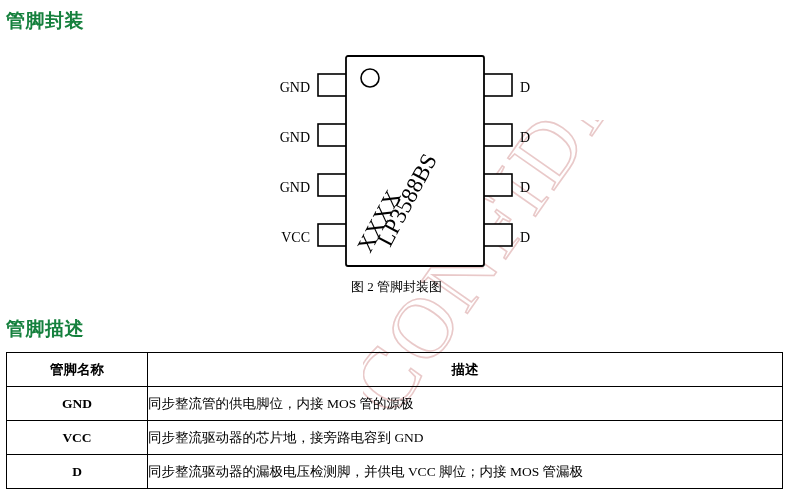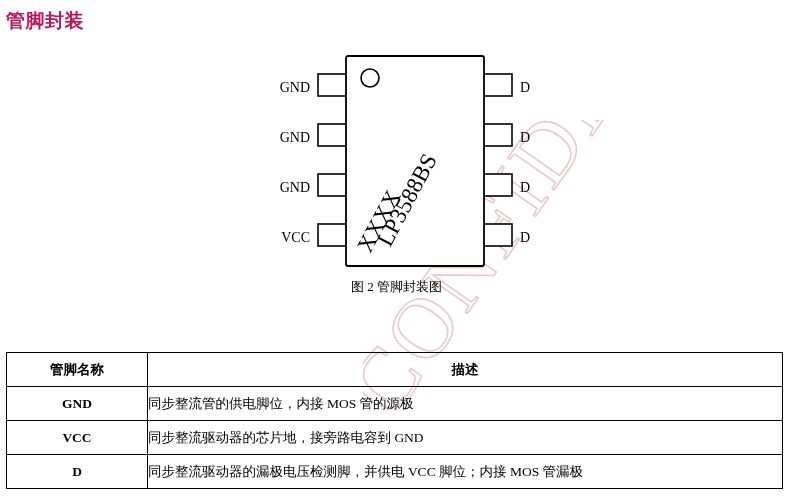--- a/index.html
+++ b/index.html
@@ -33,21 +33,21 @@
   }
   .watermark svg { display: block; }
 
   
   .h-title {
     position: absolute;
     font-family: "DejaVu Sans", sans-serif;
     font-weight: bold;
     font-size: 19px;
     letter-spacing: 0.5px;
-    color: #be185d;
+    color: #15803d;
     z-index: 2;
   }
   #heading-package { left: 6px; top: 8px; }
   #heading-pindesc { left: 6px; top: 316px; }
 
   
   .pkg-wrap {
     position: absolute;
     left: 258px;
     top: 52px;
@@ -134,20 +134,21 @@
 
       <text x="262" y="40" font-family="Liberation Serif, serif" font-size="14" fill="#000">D</text>
       <text x="262" y="90" font-family="Liberation Serif, serif" font-size="14" fill="#000">D</text>
       <text x="262" y="140" font-family="Liberation Serif, serif" font-size="14" fill="#000">D</text>
       <text x="262" y="190" font-family="Liberation Serif, serif" font-size="14" fill="#000">D</text>
     </svg>
   </div>
 
   <div class="fig-caption">图 2  管脚封装图</div>
 
+  <div class="h-title" id="heading-pindesc">管脚描述</div>
 
   <table class="tbl">
     <thead>
       <tr>
         <th class="col-name">管脚名称</th>
         <th class="col-desc" style="text-align:center;padding-left:0">描述</th>
       </tr>
     </thead>
     <tbody>
       <tr>

